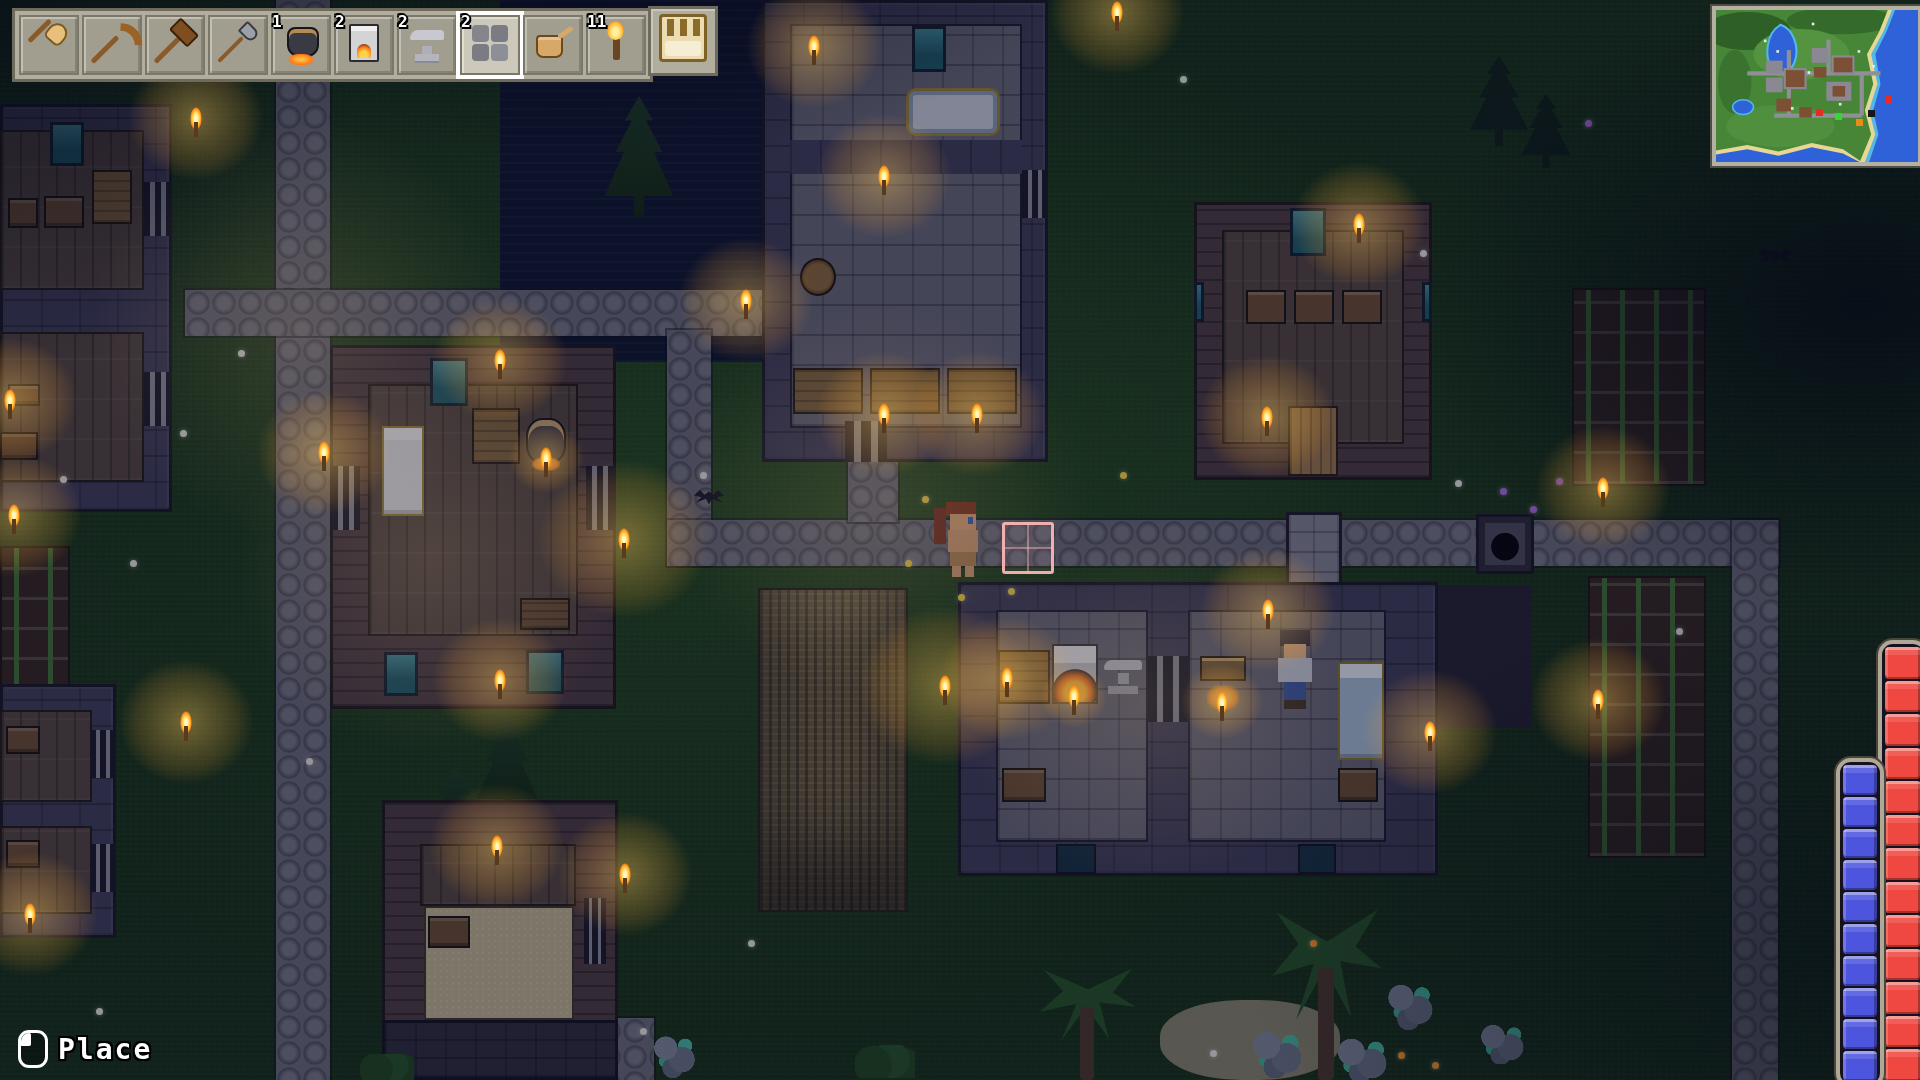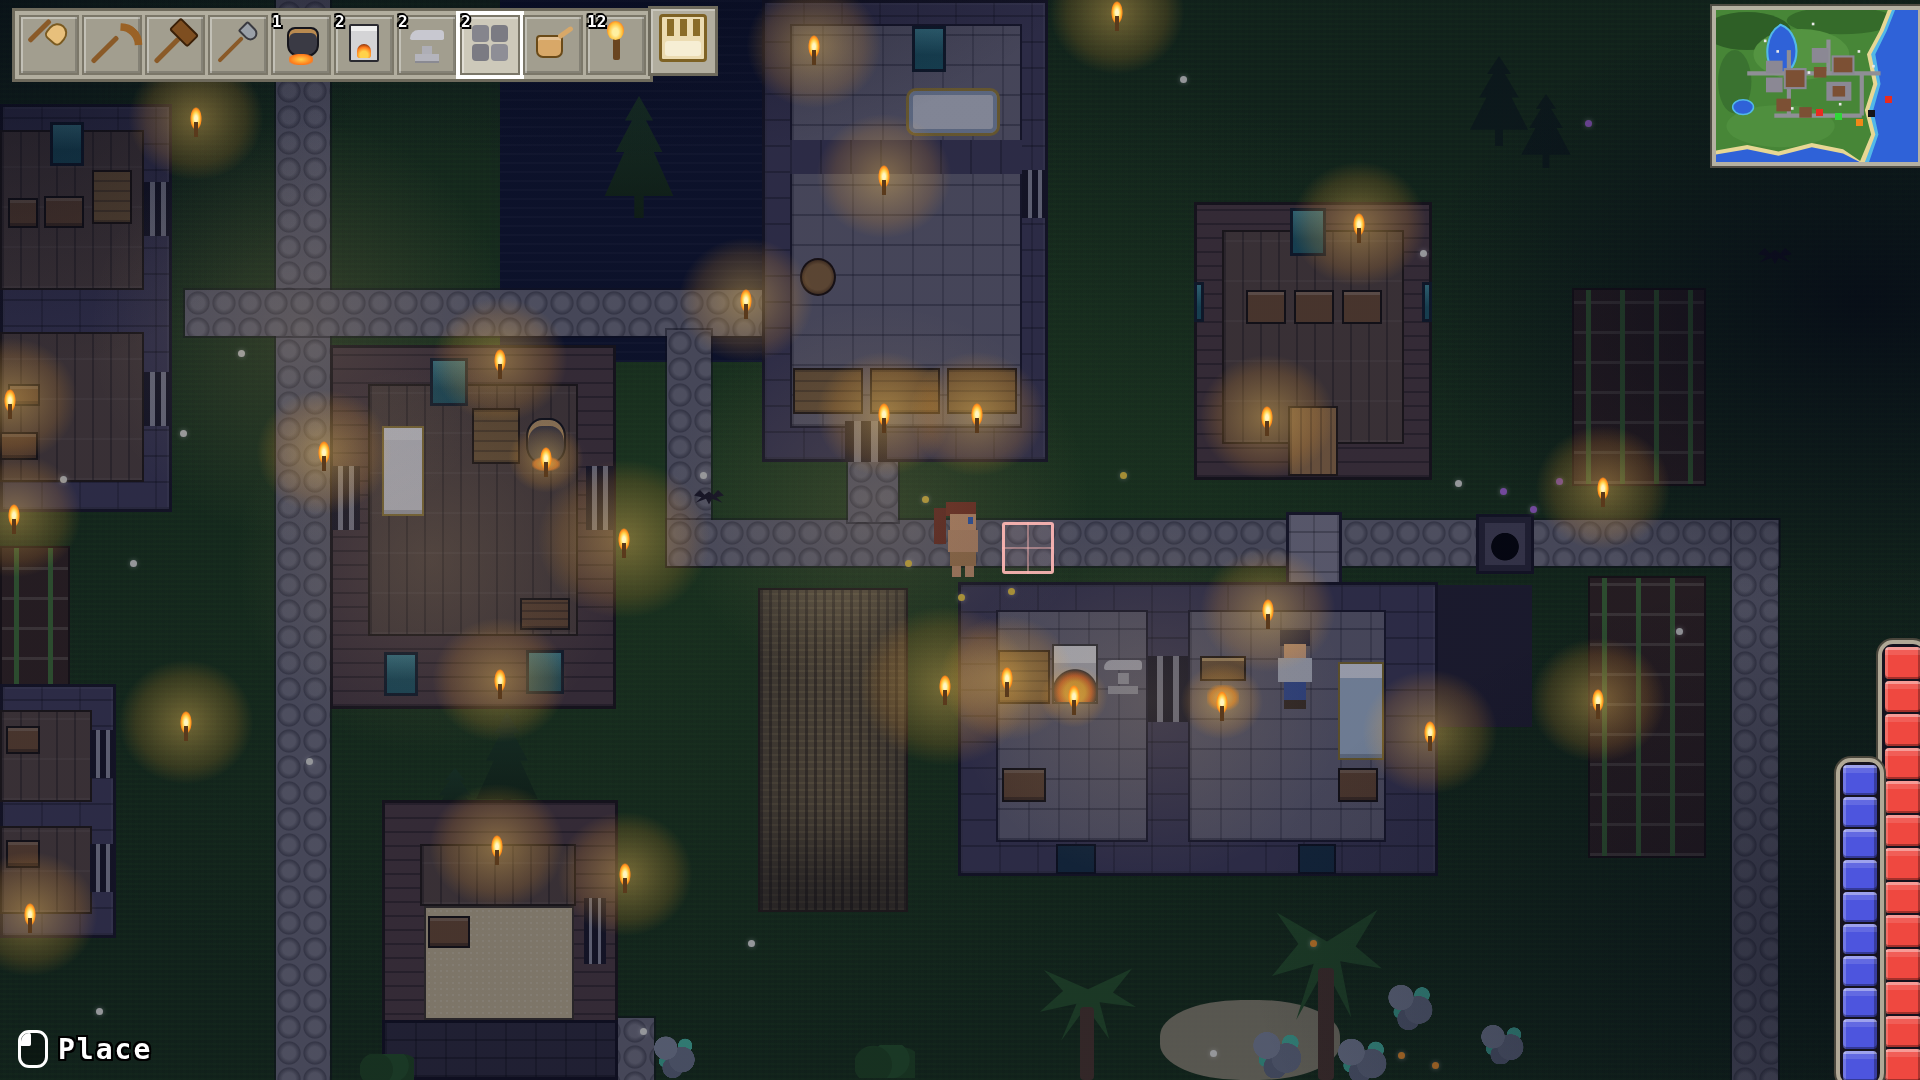--- a/index.html
+++ b/index.html
@@ -363,21 +363,21 @@
       </div>
       <div class="slot selected">
         <span class="icon i-stone"></span>
         <span class="count">2</span>
       </div>
       <div class="slot">
         <span class="icon i-watering-can"></span>
       </div>
       <div class="slot">
         <span class="icon i-torch"></span>
-        <span class="count">12</span>
+        <span class="count">11</span>
       </div>
     </div>
 
   <div id="bagslot">
     <span class="icon i-bag"></span>
   </div>
 
   <div id="minimap">
     <svg viewBox="0 0 194 144" preserveAspectRatio="none">
       <rect width="194" height="144" fill="#478637"></rect>

